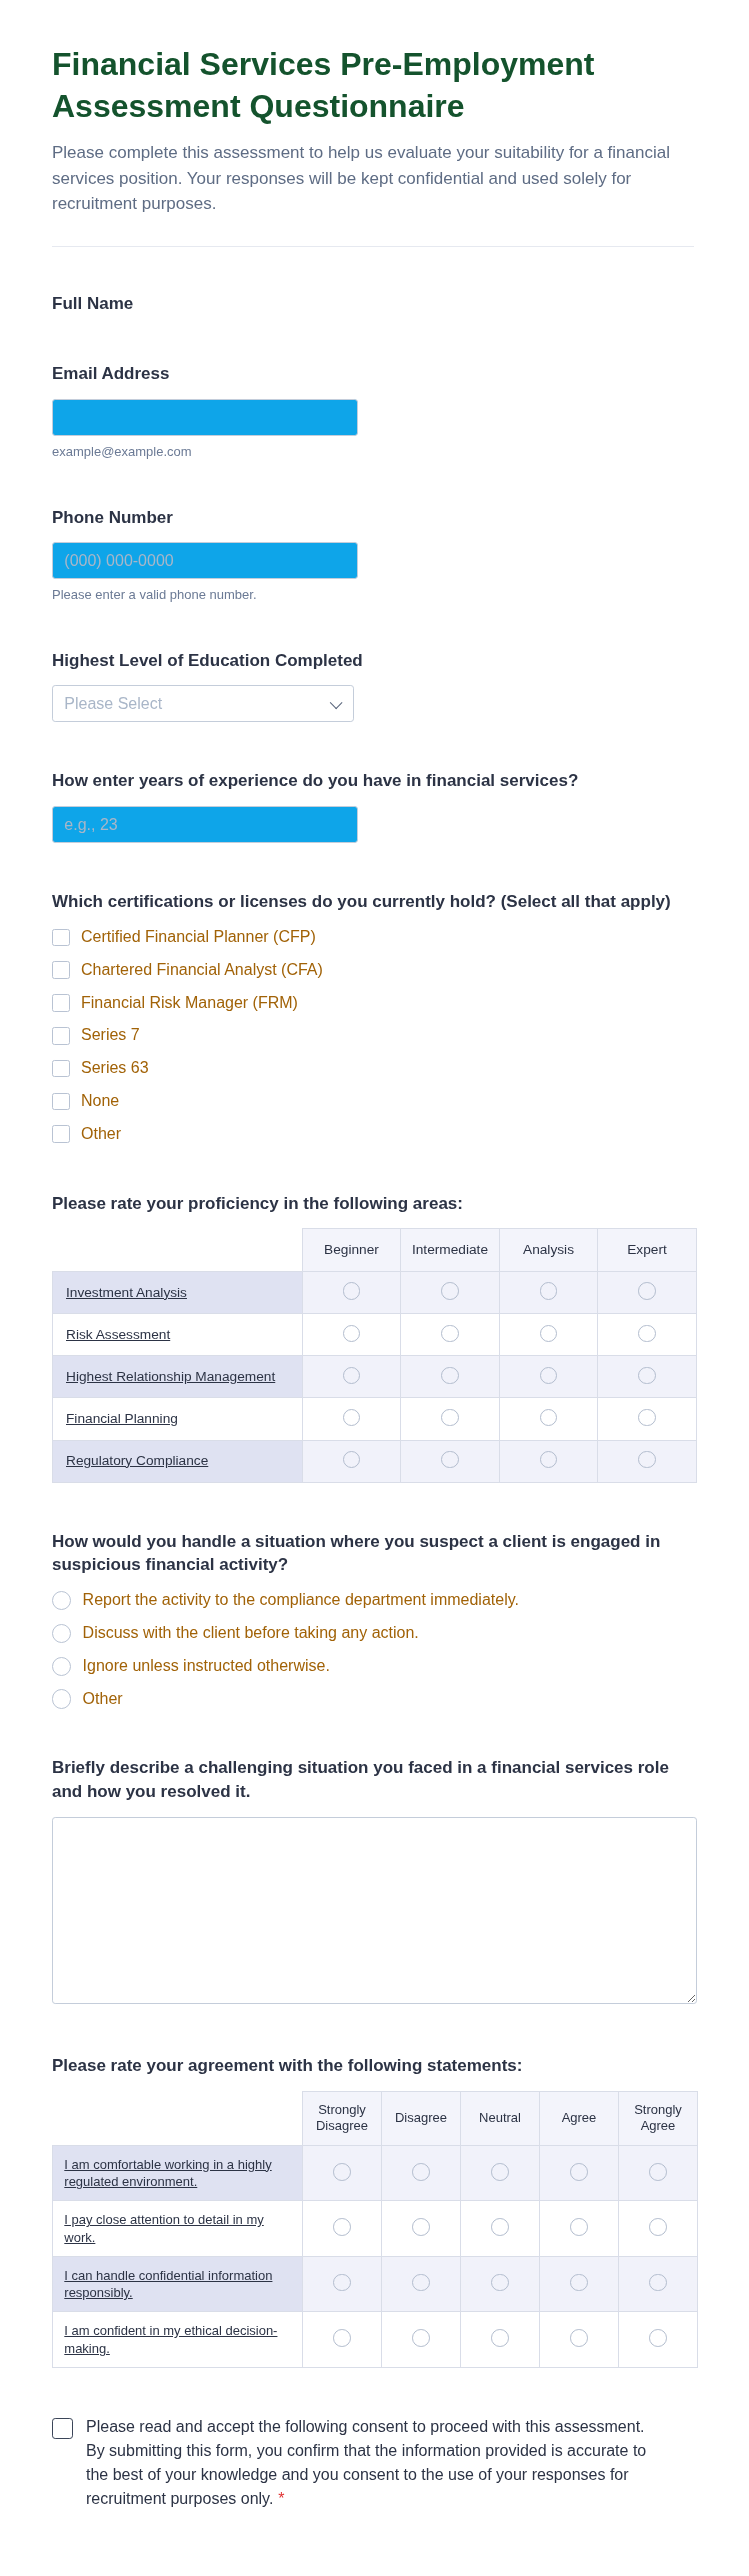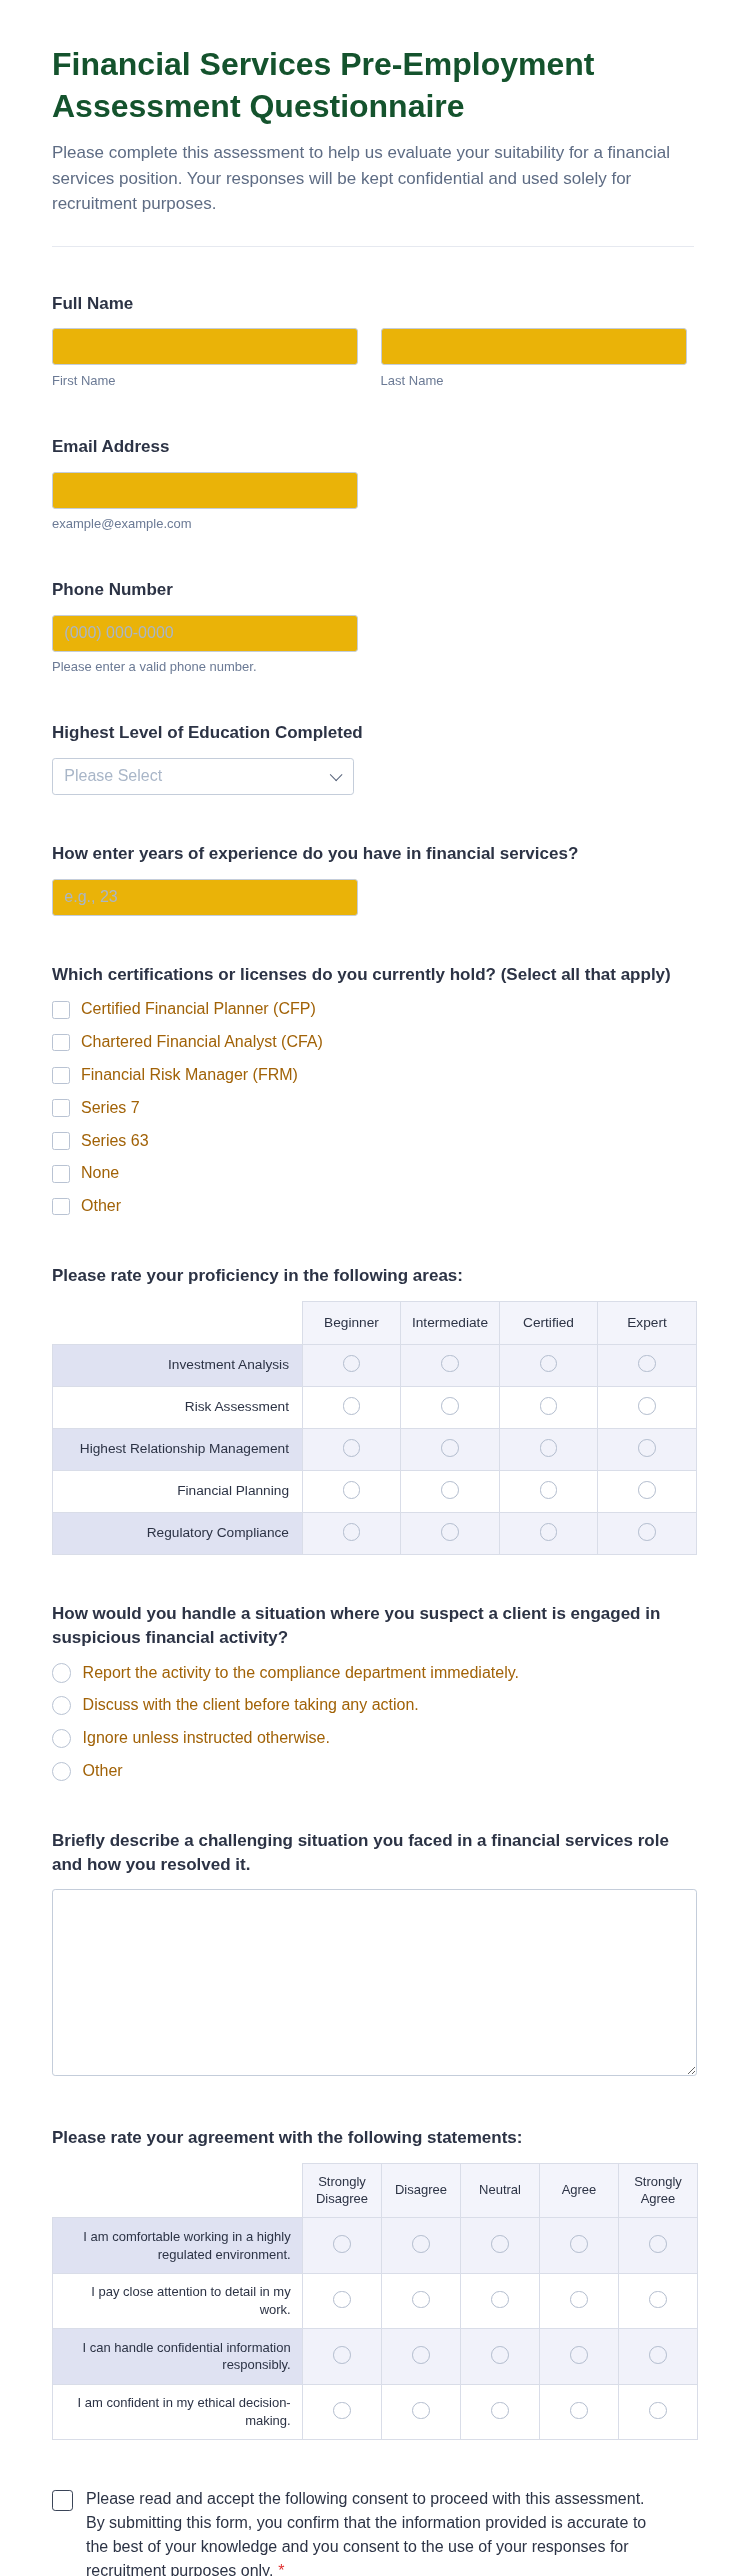--- a/index.html
+++ b/index.html
@@ -17,21 +17,21 @@
   .form-subtitle { margin-top:13px; font-size:17px; line-height:1.5; color:#5e6c84; max-width:637px; }
   .header-divider { border:none; border-top:0.8px solid #e6e9f0; margin:29px 0 0 0; }
 
   
   .form-body { padding:45px 52px 0 52px; }
   .question { margin-bottom:47px; }
   .q-label { font-size:17px; font-weight:600; color:#2c3345; line-height:1.4; max-width:629px; margin-bottom:13px; }
 
   input.text-input {
     height:37px; width:306px; border:0.8px solid #c4cdda; border-radius:3.2px;
-    padding:0 11.3px; font-size:16px; color:#2c3345; outline:none; background:#eab308;
+    padding:0 11.3px; font-size:16px; color:#2c3345; outline:none; background:#0ea5e9;
     font-family:"Liberation Sans", sans-serif;
   }
   input.text-input::placeholder { color:#a9b6c8; }
   .sublabel { font-size:13px; color:#6b7a95; margin-top:7.3px; }
 
   .name-row { display:flex; gap:22.6px; }
   .name-col input.text-input { width:306px; }
 
   
   .select-box {
@@ -59,21 +59,21 @@
 
   
   table.matrix { border-collapse:collapse; table-layout:fixed; width:645px; }
   .matrix th, .matrix td { border:0.8px solid #d9dde8; }
   .matrix thead th {
     background:#f3f4fb; font-weight:400; font-size:13.7px; color:#2c3345;
     text-align:center; vertical-align:middle; padding:12px 4.8px; line-height:1.3;
   }
   .matrix thead th.corner { background:#fff; border-top:none; border-left:none; }
   .matrix td.row-label {
-    text-align:right; font-size:13.7px; color:#2c3345; padding:11.3px 13px; line-height:1.35;
+    text-align:left; font-size:13.7px; color:#2c3345; padding:11.3px 13px; line-height:1.35;text-decoration:underline;
   }
   .matrix td.cell { text-align:center; vertical-align:middle; padding:9.7px 0; }
   .matrix .m-radio {
     display:inline-block; width:17.7px; height:17.7px; border:0.8px solid #b3bdce;
     border-radius:50%; background:transparent;
   }
   .matrix tr.tint td.row-label { background:#dfe2f2; }
   .matrix tr.tint td.cell { background:#f1f2fa; }
   .matrix tr.plain td { background:#ffffff; }
   table.matrix2 thead th { font-size:13px; padding:9.7px 3.2px; }
@@ -103,30 +103,20 @@
   <div class="form-header">
     <div class="form-title">Financial Services Pre-Employment Assessment Questionnaire</div>
     <div class="form-subtitle">Please complete this assessment to help us evaluate your suitability for a financial services position. Your responses will be kept confidential and used solely for recruitment purposes.</div>
     <hr class="header-divider">
   </div>
 
   <div class="form-body">
 
     <div class="question">
       <div class="q-label">Full Name</div>
-      <div class="name-row">
-        <div class="name-col">
-          <input type="text" class="text-input" style="">
-          <div class="sublabel">First Name</div>
-        </div>
-        <div class="name-col">
-          <input type="text" class="text-input" style="">
-          <div class="sublabel">Last Name</div>
-        </div>
-      </div>
     </div>
 
     <div class="question">
       <div class="q-label">Email Address</div>
       <input type="text" class="text-input" style="">
       <div class="sublabel">example@example.com</div>
     </div>
 
     <div class="question">
       <div class="q-label">Phone Number</div>
@@ -187,21 +177,21 @@
             <col style="width:98px">
             <col style="width:99px">
             <col style="width:98px">
             <col style="width:99px">
         </colgroup>
         <thead>
           <tr>
             <th class="corner"></th>
             <th>Beginner</th>
             <th>Intermediate</th>
-            <th>Certified</th>
+            <th>Analysis</th>
             <th>Expert</th>
           </tr>
         </thead>
         <tbody>
           <tr class="tint">
             <td class="row-label">Investment Analysis</td>
             <td class="cell"><span class="m-radio"></span></td>
             <td class="cell"><span class="m-radio"></span></td>
             <td class="cell"><span class="m-radio"></span></td>
             <td class="cell"><span class="m-radio"></span></td>

